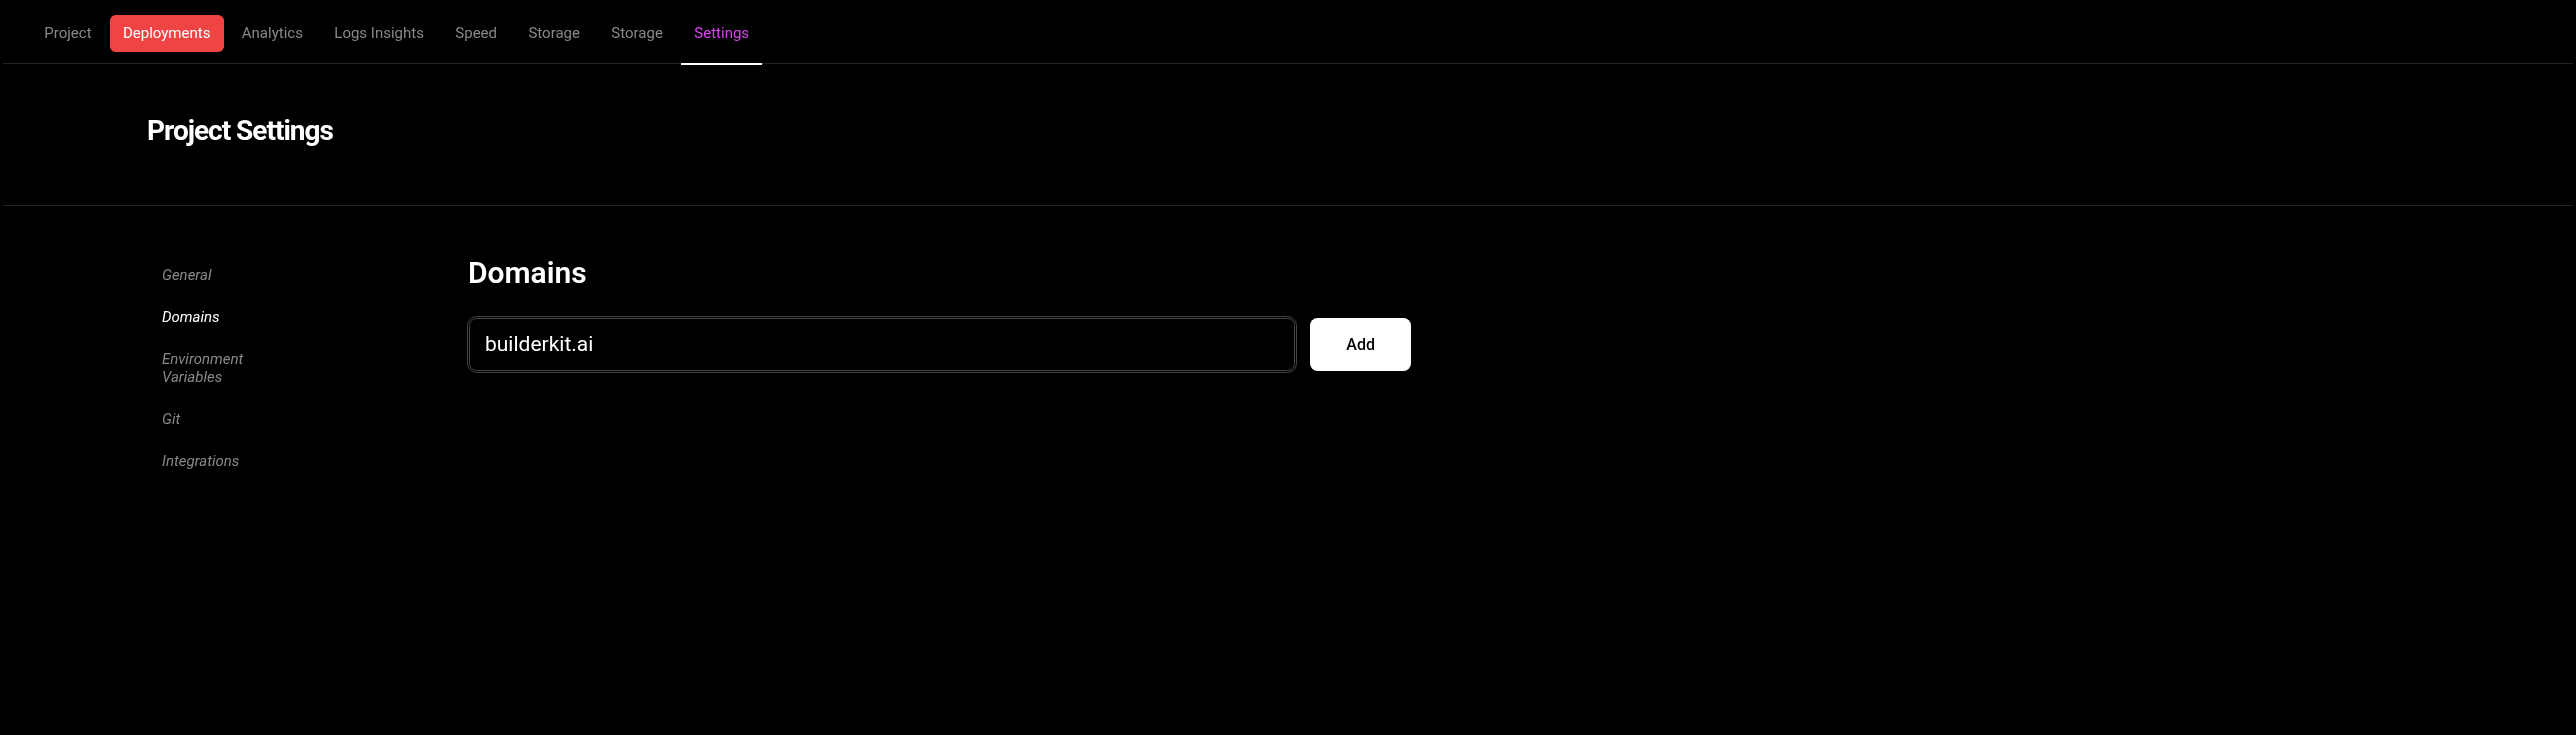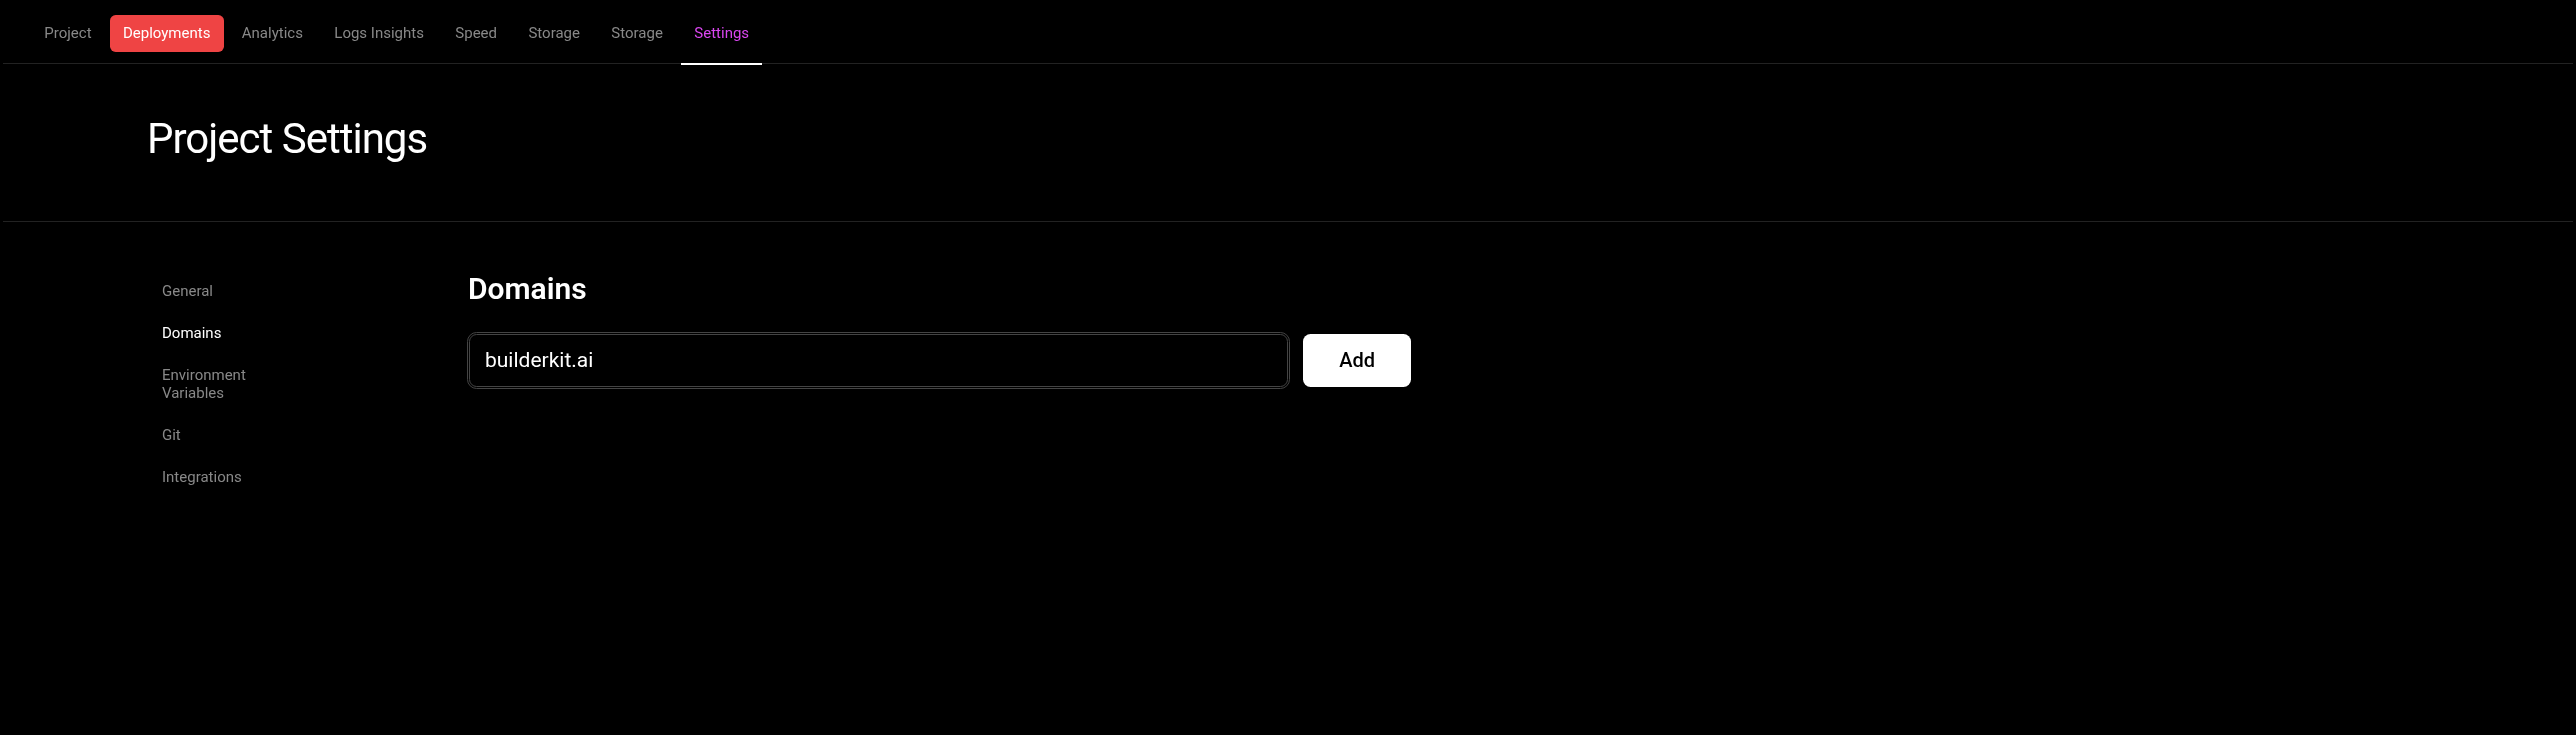--- a/index.html
+++ b/index.html
@@ -43,38 +43,39 @@
       left: 0;
       right: 0;
       height: 1.9px;
       background: #fff;
     }
     .header-section {
       padding: 48px 0 57px 143px;
       border-bottom: 1px solid #222;
     }
     .page-title {
-      font-size: 42px;
-      font-weight: 400;
+      font-size: 28px;
+      font-weight: 700;
       letter-spacing: -1px;
     }
     .content-wrapper {
       display: flex;
       padding-top: 46px;
     }
     .sidebar {
       width: 304px;
       padding-left: 157px;
       flex-shrink: 0;
     }
     .sidebar-item {
       padding: 11.4px 0;
       font-size: 15px;
       color: #888;
       cursor: pointer;
+      font-style: italic;
     }
     .sidebar-item.active {
       color: #fff;
     }
     .main-content {
       flex: 1;
       padding-left: 157px;
       padding-right: 57px;
       max-width: 1160px;
     }
@@ -109,21 +110,21 @@
       font-size: 21px;
       color: #fff;
       font-family: inherit;
     }
     .add-button {
       background: #fff;
       color: #000;
       border: none;
       border-radius: 7.6px;
       padding: 0 36px;
-      font-size: 20px;
+      font-size: 16px;
       font-weight: 500;
       cursor: pointer;
       font-family: inherit;
     }
   </style>
 </head>
 <body>
 
 <nav class="nav-bar">
   <div class="nav-item">Project</div>

